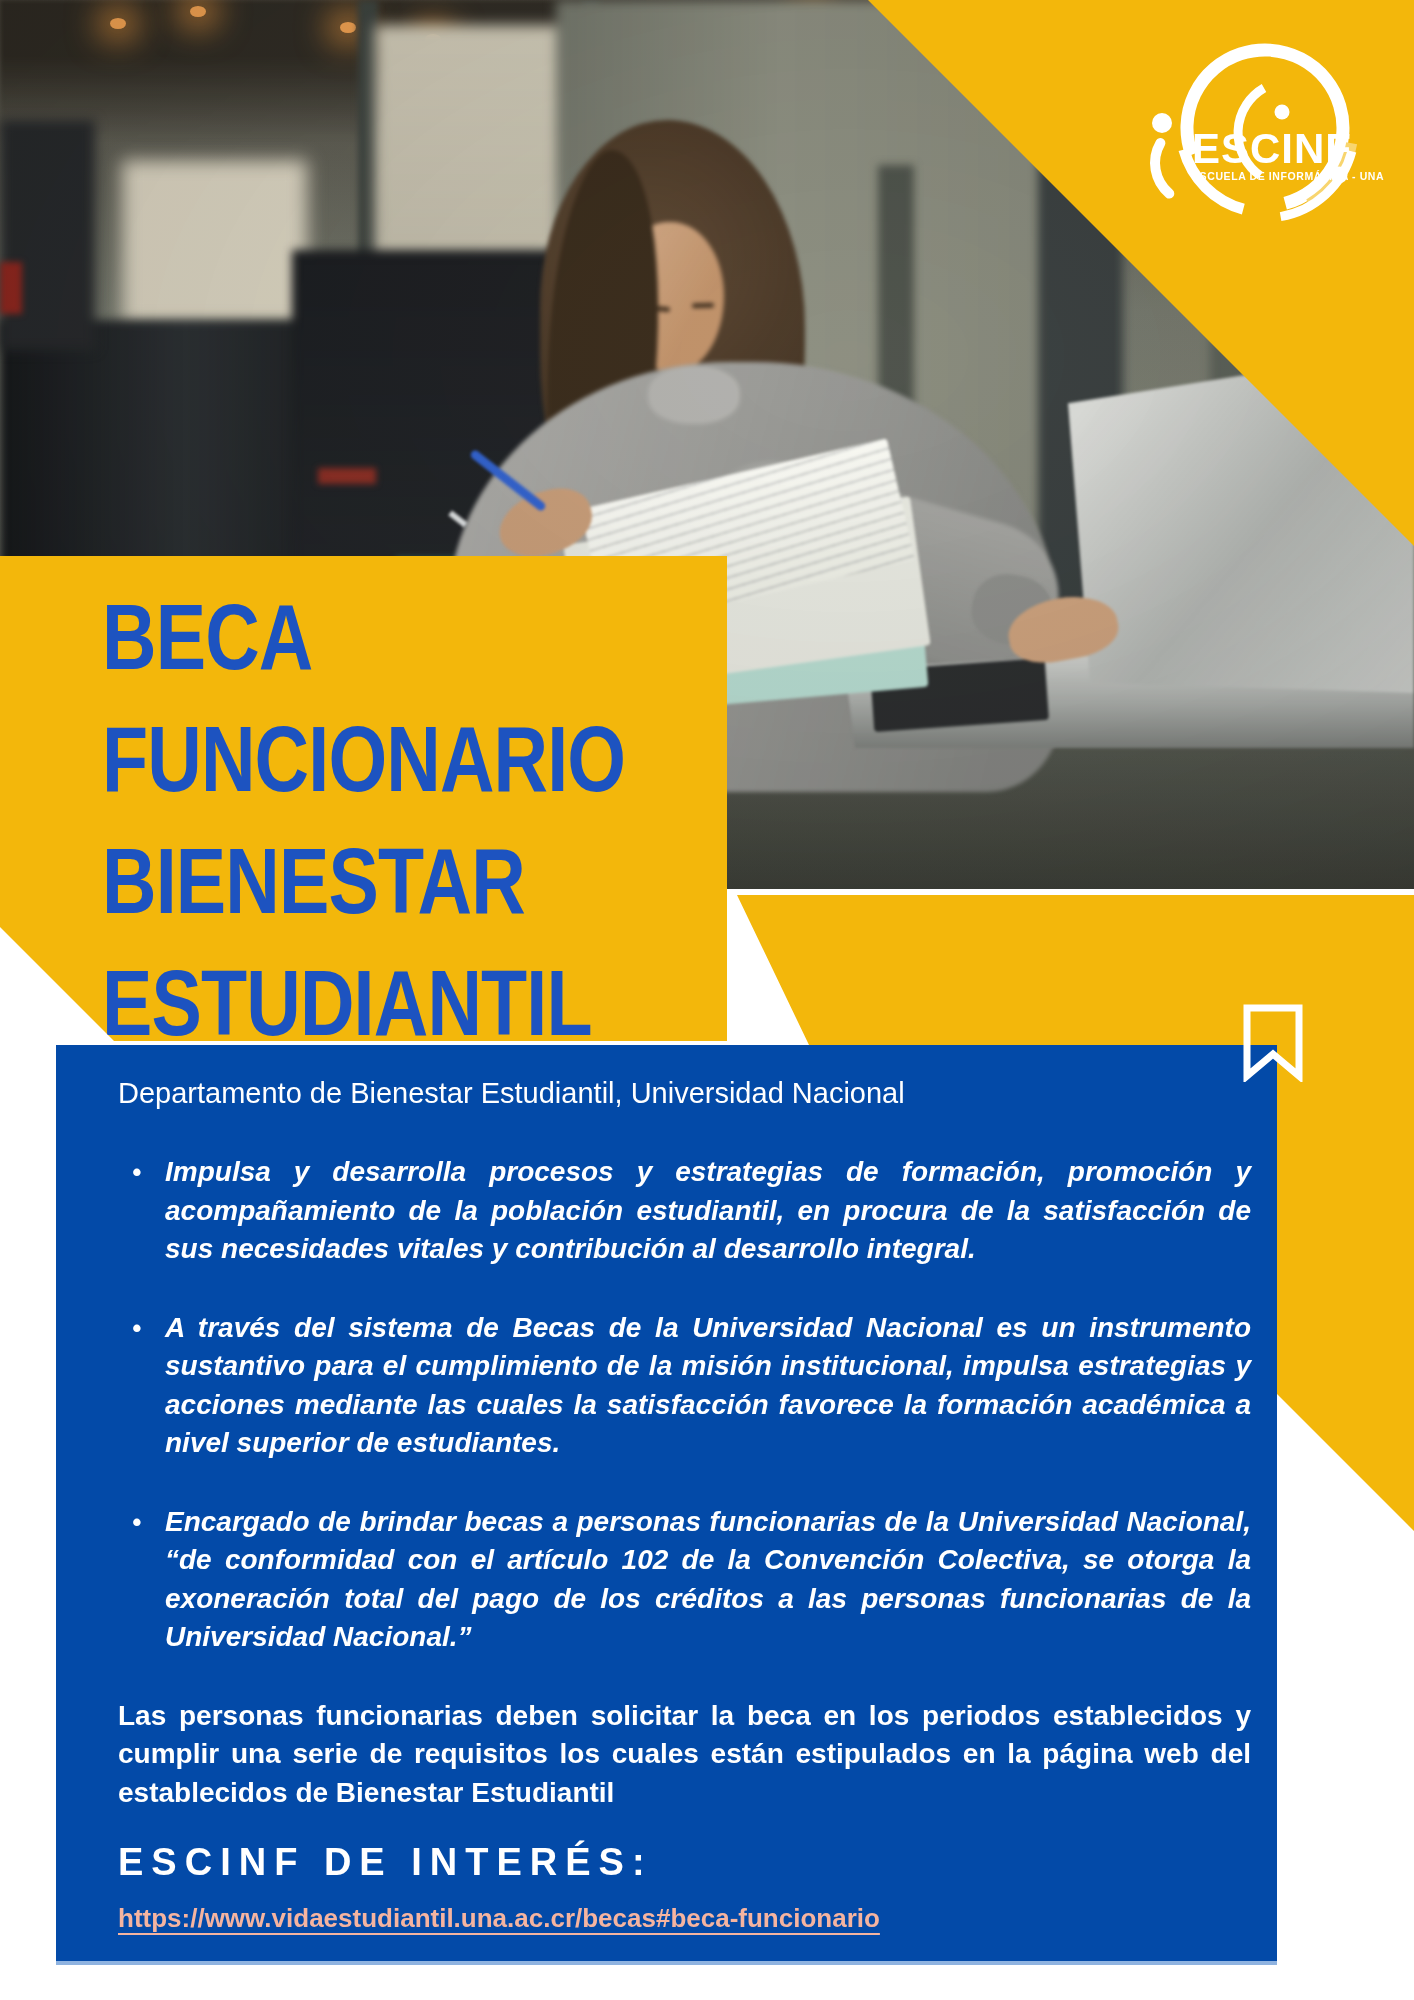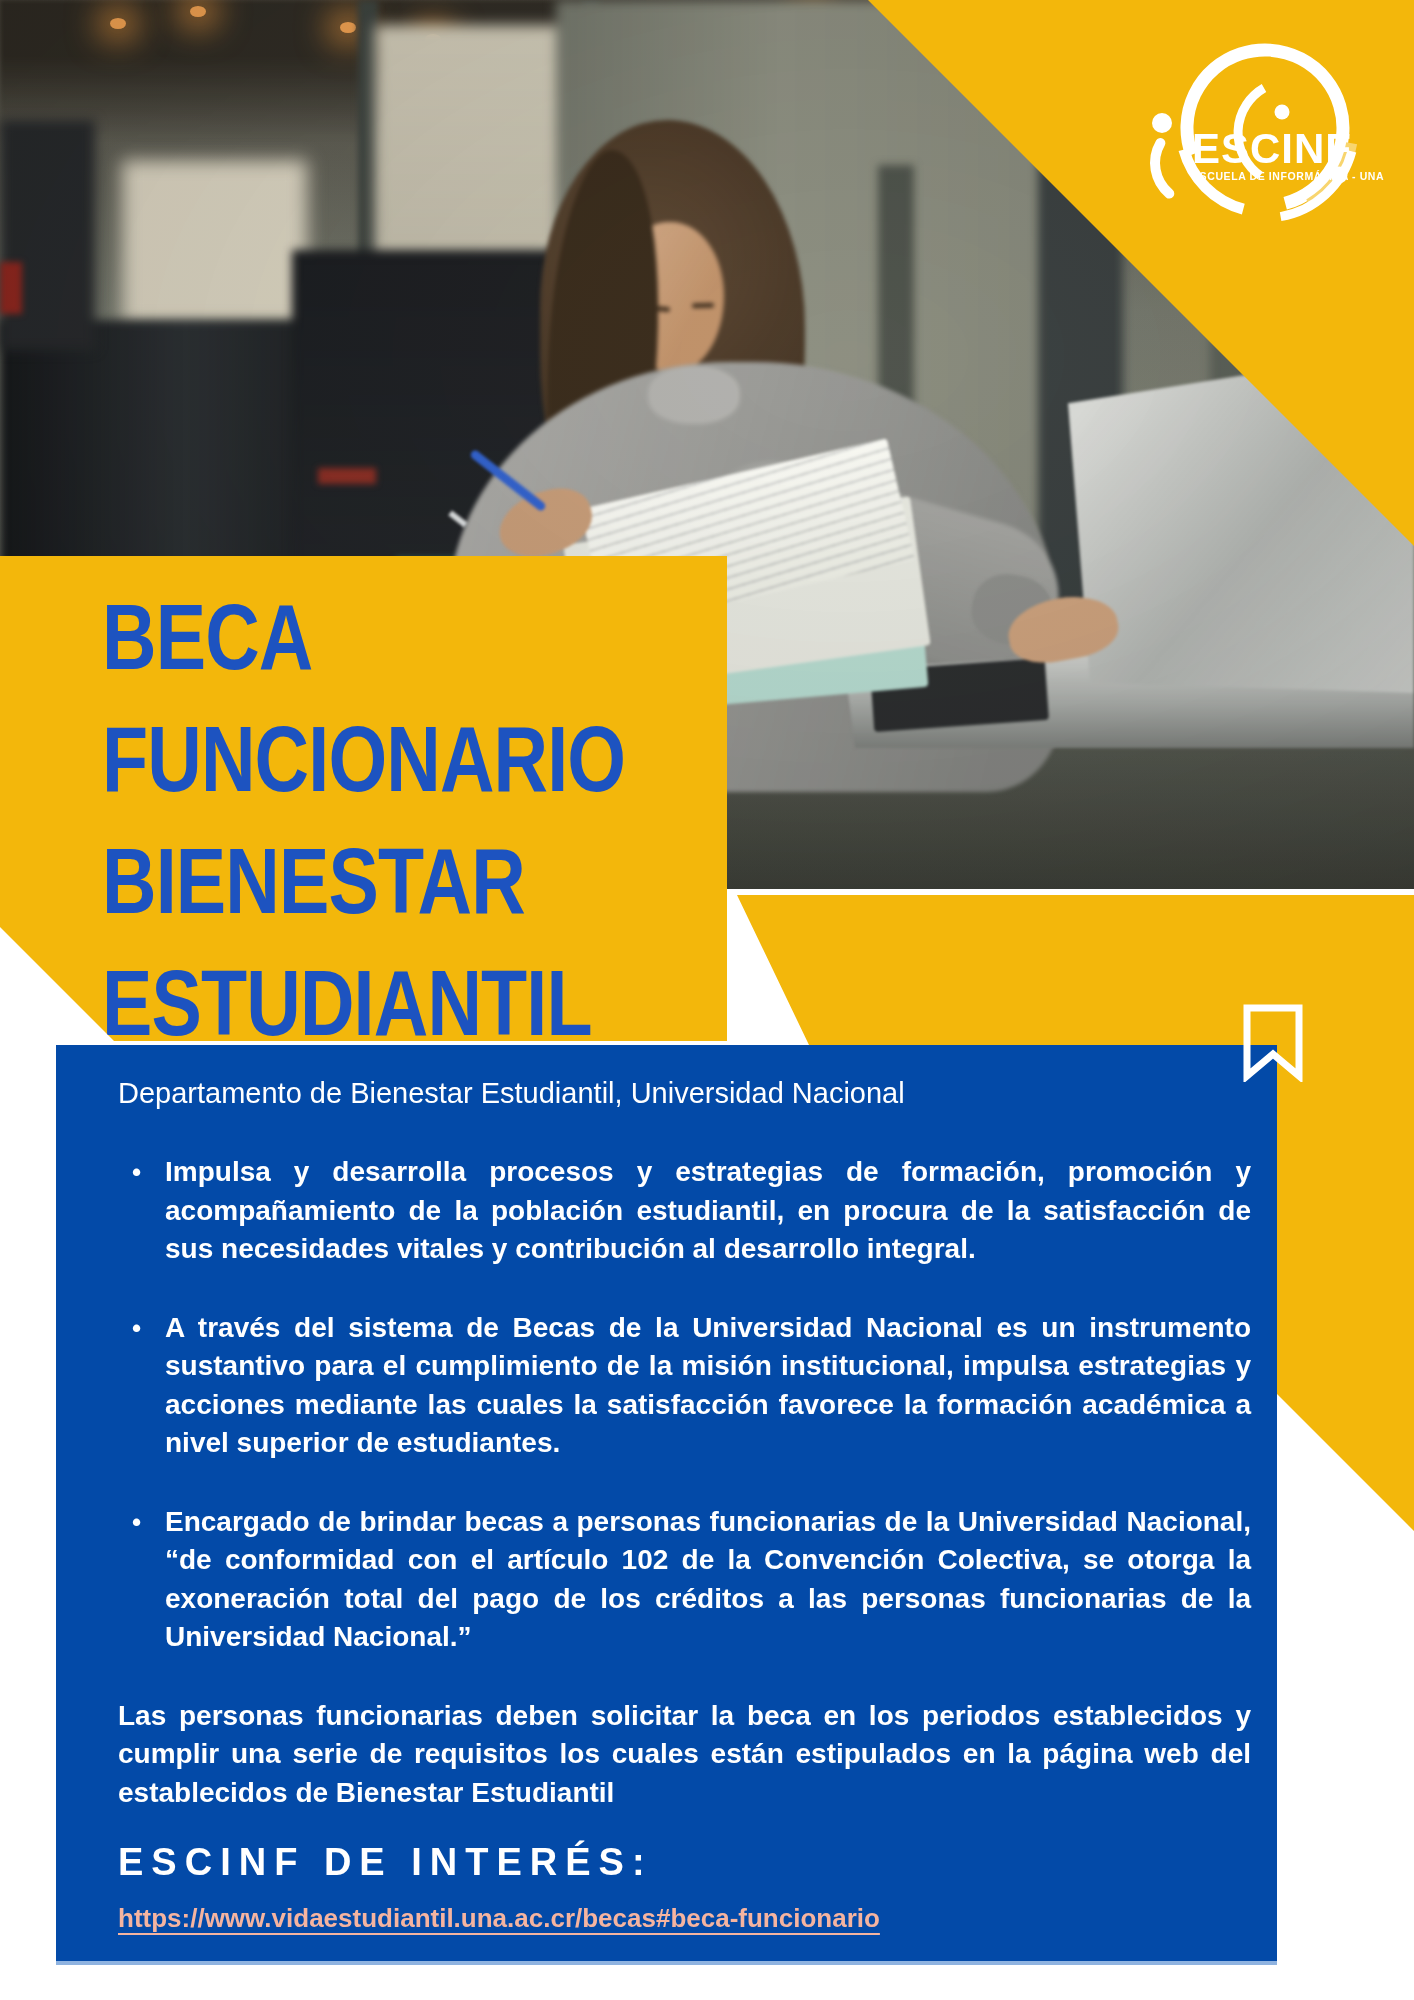--- a/index.html
+++ b/index.html
@@ -73,21 +73,21 @@
              transform:scaleX(.82);transform-origin:left top;white-space:nowrap;}
 
   
   .logo{left:1135px;top:28px;width:285px;height:215px;}
 
   
   .panel{left:56px;top:1045px;width:1221px;height:920px;background:#034AA8;color:#fff;box-sizing:border-box;
          padding:30px 26px 0 62px;}
   .panel::after{content:"";position:absolute;left:0;bottom:0;width:100%;height:4px;background:#8FB3E0;}
   .pHeading{font-size:29px;font-weight:400;line-height:36px;margin:0;}
-  .pList{list-style:none;margin:42px 0 13px 0;padding:0;}
+  .pList{list-style:none;margin:42px 0 13px 0;padding:0;font-style:italic;}
   .pList li{position:relative;padding-left:47px;margin:0 0 40px 0;font-size:28px;font-weight:700;
             line-height:38.5px;text-align:justify;}
   .pList li::before{content:"•";position:absolute;left:14px;top:0;font-size:26px;}
   .pPara{margin:0;font-size:28px;font-weight:700;line-height:38.5px;text-align:justify;}
   .pEnlace{margin:28px 0 0 0;font-size:38px;font-weight:800;letter-spacing:8px;line-height:44px;}
   .pLink{display:inline-block;margin-top:18px;font-size:26px;font-weight:700;line-height:32px;color:#F5B4A0;
          text-decoration:underline;text-decoration-thickness:2px;text-underline-offset:6px;}
 
   .bookmark{left:1240px;top:1002px;width:66px;height:80px;}
 </style>

